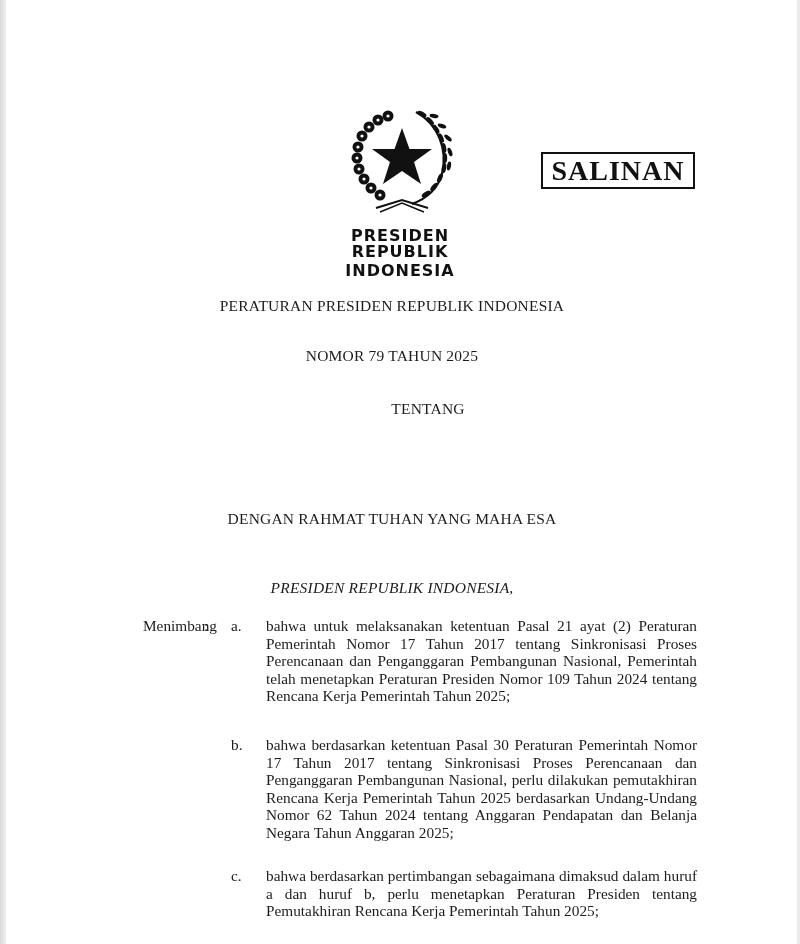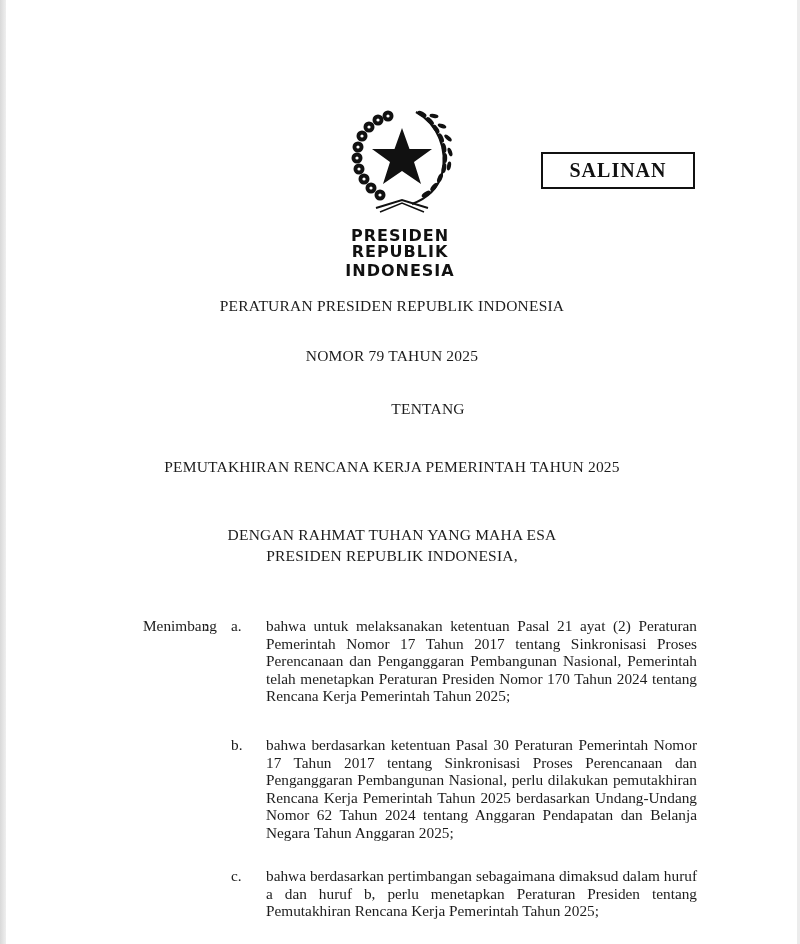--- a/index.html
+++ b/index.html
@@ -29,33 +29,33 @@
     font-size: 16px; letter-spacing: 1px; color: #111;
   }
   .cap1 { top: 226px; }
   .cap2 { top: 242px; }
 
   .salinan {
     position: absolute; left: 541px; top: 152px; width: 154px; height: 37px;
     border: 2px solid #111; box-sizing: border-box;
     display: flex; align-items: center; justify-content: center;
     font-family: "Liberation Serif", serif; font-weight: bold;
-    font-size: 20px; letter-spacing: 1px; color: #111;
+    font-size: 28px; letter-spacing: 1px; color: #111;
   }
 
   .center-line {
     position: absolute; left: 0; width: 784px; text-align: center;
     font-size: 15.5px; letter-spacing: 0.2px; color: #1c1c1c;
   }
   .l1 { top: 297px; }
   .l2 { top: 347px; }
   .l3 { top: 400px; padding-left: 36px; }
   .l4 { top: 458px; }
-  .l5 { top: 510px; margin-top: 16px; }
-  .l6 { top: 547px; }
+  .l5 { top: 510px; }
+  .l6 { top: 579px; font-style: italic; }
 
   .consider {
     position: absolute; left: 110px; top: 617px; width: 590px;
     font-size: 15.3px; line-height: 17.5px; color: #1c1c1c;
   }
   .consider-label {
     position: absolute; left: 0; top: 0; width: 100px; margin-left: 33px;
   }
   .consider-colon {
     position: absolute; left: 94px; top: 0;
@@ -137,31 +137,30 @@
   </div>
 
   <div class="emblem-caption cap1">PRESIDEN</div>
   <div class="emblem-caption cap2">REPUBLIK INDONESIA</div>
 
   <div class="salinan">SALINAN</div>
 
   <div class="center-line l1">PERATURAN PRESIDEN REPUBLIK INDONESIA</div>
   <div class="center-line l2">NOMOR 79 TAHUN 2025</div>
   <div class="center-line l3">TENTANG</div>
-  <div class="center-line l4">PEMUTAKHIRAN RENCANA KERJA PEMERINTAH TAHUN 2025</div>
   <div class="center-line l5">DENGAN RAHMAT TUHAN YANG MAHA ESA</div>
   <div class="center-line l6">PRESIDEN REPUBLIK INDONESIA,</div>
 
   <div class="consider">
     <span class="consider-label">Menimbang</span>
     <span class="consider-colon">:</span>
 
     <div class="item item-a">
       <span class="item-letter">a.</span>
-      <span class="item-text">bahwa untuk melaksanakan ketentuan Pasal 21 ayat (2) Peraturan Pemerintah Nomor 17 Tahun 2017 tentang Sinkronisasi Proses Perencanaan dan Penganggaran Pembangunan Nasional, Pemerintah telah menetapkan Peraturan Presiden Nomor 170 Tahun 2024 tentang Rencana Kerja Pemerintah Tahun 2025;</span>
+      <span class="item-text">bahwa untuk melaksanakan ketentuan Pasal 21 ayat (2) Peraturan Pemerintah Nomor 17 Tahun 2017 tentang Sinkronisasi Proses Perencanaan dan Penganggaran Pembangunan Nasional, Pemerintah telah menetapkan Peraturan Presiden Nomor 109 Tahun 2024 tentang Rencana Kerja Pemerintah Tahun 2025;</span>
     </div>
 
     <div class="item item-b">
       <span class="item-letter">b.</span>
       <span class="item-text">bahwa berdasarkan ketentuan Pasal 30 Peraturan Pemerintah Nomor 17 Tahun 2017 tentang Sinkronisasi Proses Perencanaan dan Penganggaran Pembangunan Nasional, perlu dilakukan pemutakhiran Rencana Kerja Pemerintah Tahun 2025 berdasarkan Undang-Undang Nomor 62 Tahun 2024 tentang Anggaran Pendapatan dan Belanja Negara Tahun Anggaran 2025;</span>
     </div>
 
     <div class="item item-c">
       <span class="item-letter">c.</span>
       <span class="item-text">bahwa berdasarkan pertimbangan sebagaimana dimaksud dalam huruf a dan huruf b, perlu menetapkan Peraturan Presiden tentang Pemutakhiran Rencana Kerja Pemerintah Tahun 2025;</span>

